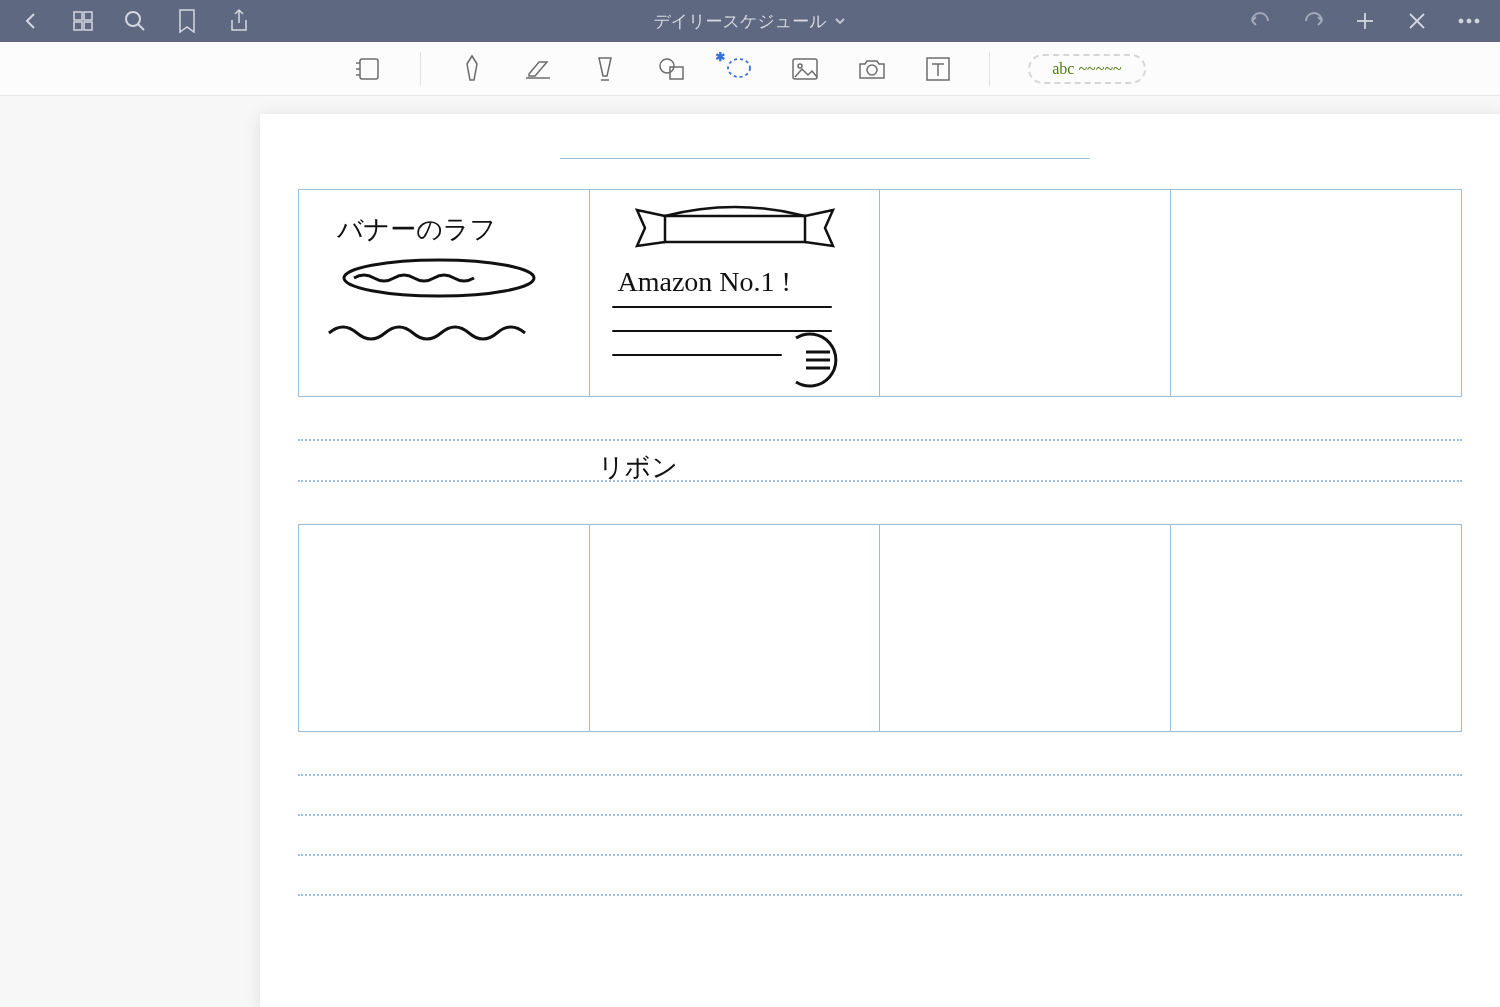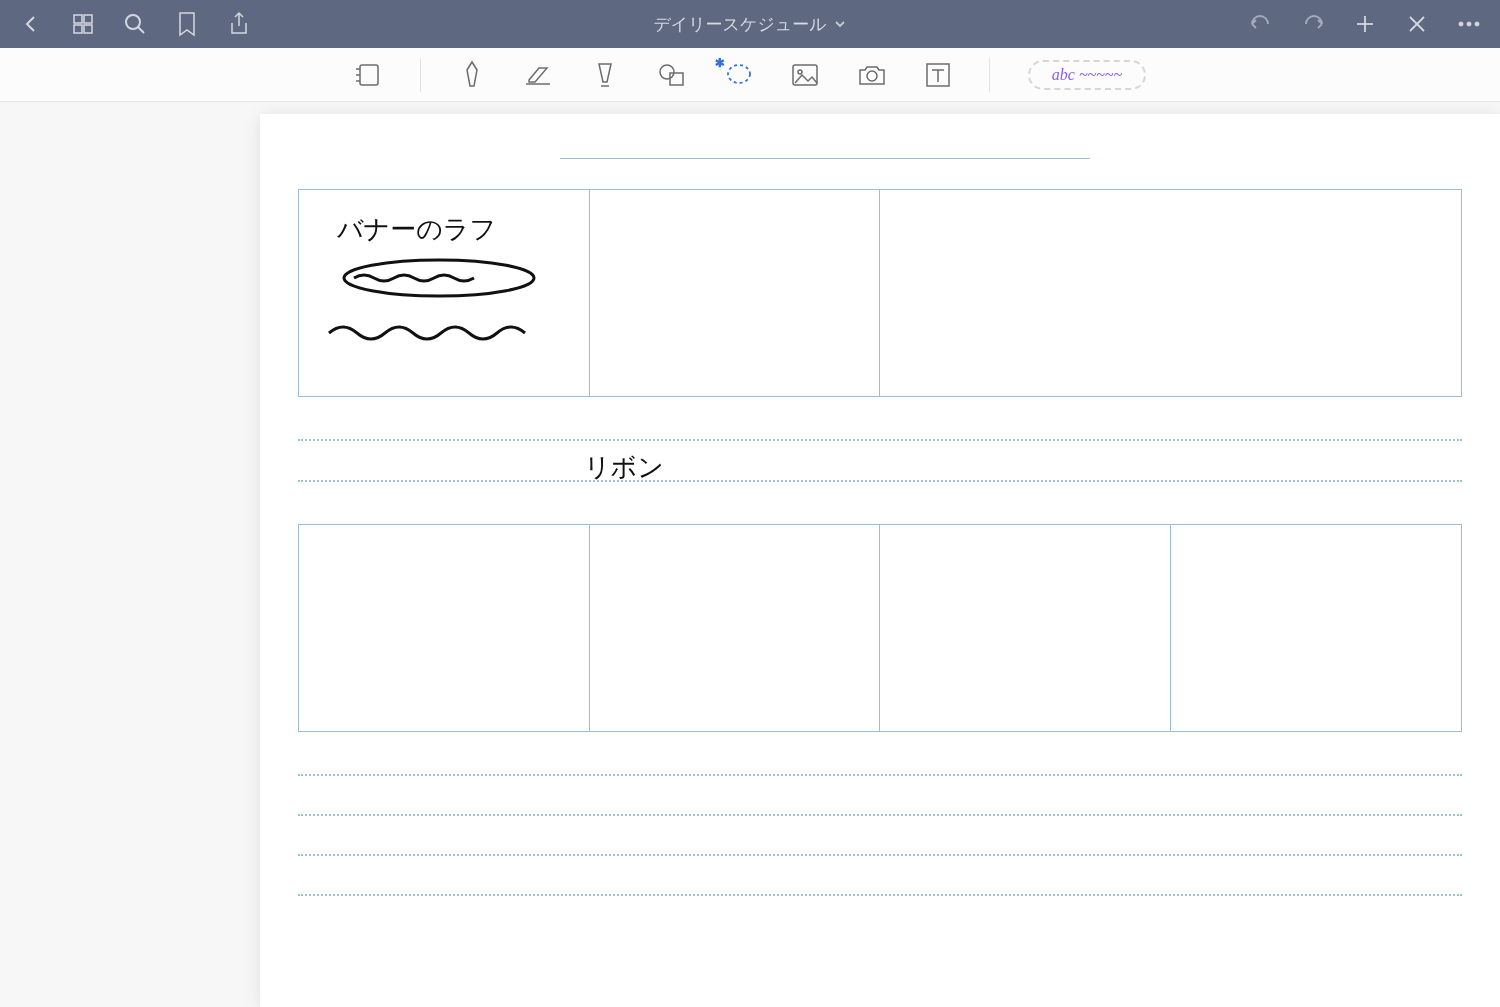--- a/index.html
+++ b/index.html
@@ -5,21 +5,21 @@
     * { box-sizing: border-box; margin: 0; padding: 0; }
     body {
       font-family: -apple-system, "Hiragino Sans", sans-serif;
       background: #f7f7f7;
       width: 1500px;
       height: 1007px;
       overflow: hidden;
     }
     .top-nav {
       background: #5e6881;
-      height: 48px;
+      height: 42px;
       display: flex;
       align-items: center;
       padding: 0 18px;
       color: #fff;
     }
     .nav-left, .nav-right {
       display: flex;
       align-items: center;
       gap: 26px;
     }
@@ -50,22 +50,21 @@
     }
     .tool { display:flex; align-items:center; justify-content:center; cursor:pointer; position:relative; }
     .tool svg { stroke:#6c6c6c; }
     .divider { width:1px; height:34px; background:#e2e2e2; }
     .bt-badge { position:absolute; top:-6px; left:-10px; color:#3571d8; font-size:12px; font-weight:bold; }
     .lasso-active svg { stroke:#3571d8; }
     .placeholder-pill {
       border: 2px dashed #d6d6d6;
       border-radius: 18px;
       padding: 4px 22px;
-      color: #8b5cf6;
-      font-style: italic;
+      color: #4d7c0f;
       font-size: 16px;
       font-family: cursive;
     }
     .workspace {
       position: absolute;
       top: 112px;
       bottom: 0;
       left: 0; right: 0;
       display: flex;
       justify-content: flex-end;
@@ -253,28 +252,47 @@
     <div class="grid-row first">
       <div class="cell">
         <div class="annot" style="top:22px; left:38px;">バナーのラフ</div>
 
         <svg width="260" height="140" viewBox="0 0 260 140" style="position:absolute; top:58px; left:10px;" fill="none" stroke="#111" stroke-width="3">
           <ellipse cx="130" cy="30" rx="95" ry="18"></ellipse>
           <path d="M45 30 q10-6 20 0 t20 0 t20 0 t20 0 t20 0 t20 0"></path>
           <path d="M20 85 q14-12 28 0 t28 0 t28 0 t28 0 t28 0 t28 0 t28 0"></path>
         </svg>
       </div>
+      <div class="cell">
+
+        <svg width="260" height="70" viewBox="0 0 260 70" style="position:absolute; top:6px; left:15px;" fill="none" stroke="#111" stroke-width="2.5">
+          <path d="M60 20 h140 v26 h-140 z"></path>
+          <path d="M60 20 l-28-6 l8 18 l-8 18 l28-4"></path>
+          <path d="M200 20 l28-6 l-8 18 l8 18 l-28-4"></path>
+          <path d="M60 20 q70-18 140 0"></path>
+        </svg>
+        <div class="annot" style="top:76px; left:28px; font-size:28px;">Amazon No.1 !</div>
+        <div class="thin-line" style="top:116px; left:22px; width:220px;"></div>
+        <div class="thin-line" style="top:140px; left:22px; width:220px;"></div>
+        <div class="thin-line" style="top:164px; left:22px; width:170px;"></div>
+        <svg width="60" height="60" viewBox="0 0 60 60" style="position:absolute; top:140px; left:198px;" fill="none" stroke="#111" stroke-width="3">
+          <path d="M8 8 a26 26 0 1 1 0 44"></path>
+          <line x1="18" y1="22" x2="42" y2="22"></line>
+          <line x1="18" y1="30" x2="42" y2="30"></line>
+          <line x1="18" y1="38" x2="42" y2="38"></line>
+        </svg>
+      </div>
       <div class="cell"></div>
       <div class="cell"></div>
     </div>
 
     <div class="dotted" style="top:325px;"></div>
     <div class="dotted" style="top:366px;"></div>
 
-    <div class="annot" style="top:336px; left:324px;">リボン</div>
+    <div class="annot" style="top:336px; left:338px;">リボン</div>
 
     <div class="grid-row second">
       <div class="cell"></div>
       <div class="cell"></div>
       <div class="cell"></div>
       <div class="cell"></div>
     </div>
 
     <div class="dotted" style="top:660px;"></div>
     <div class="dotted" style="top:700px;"></div>

